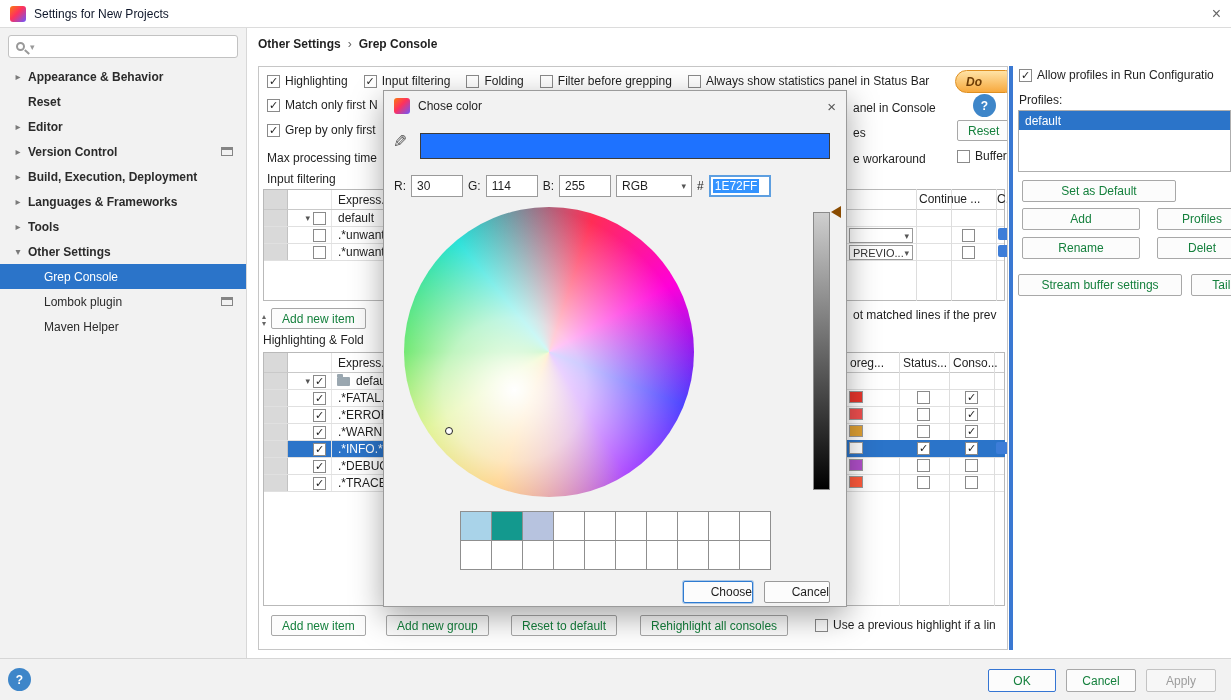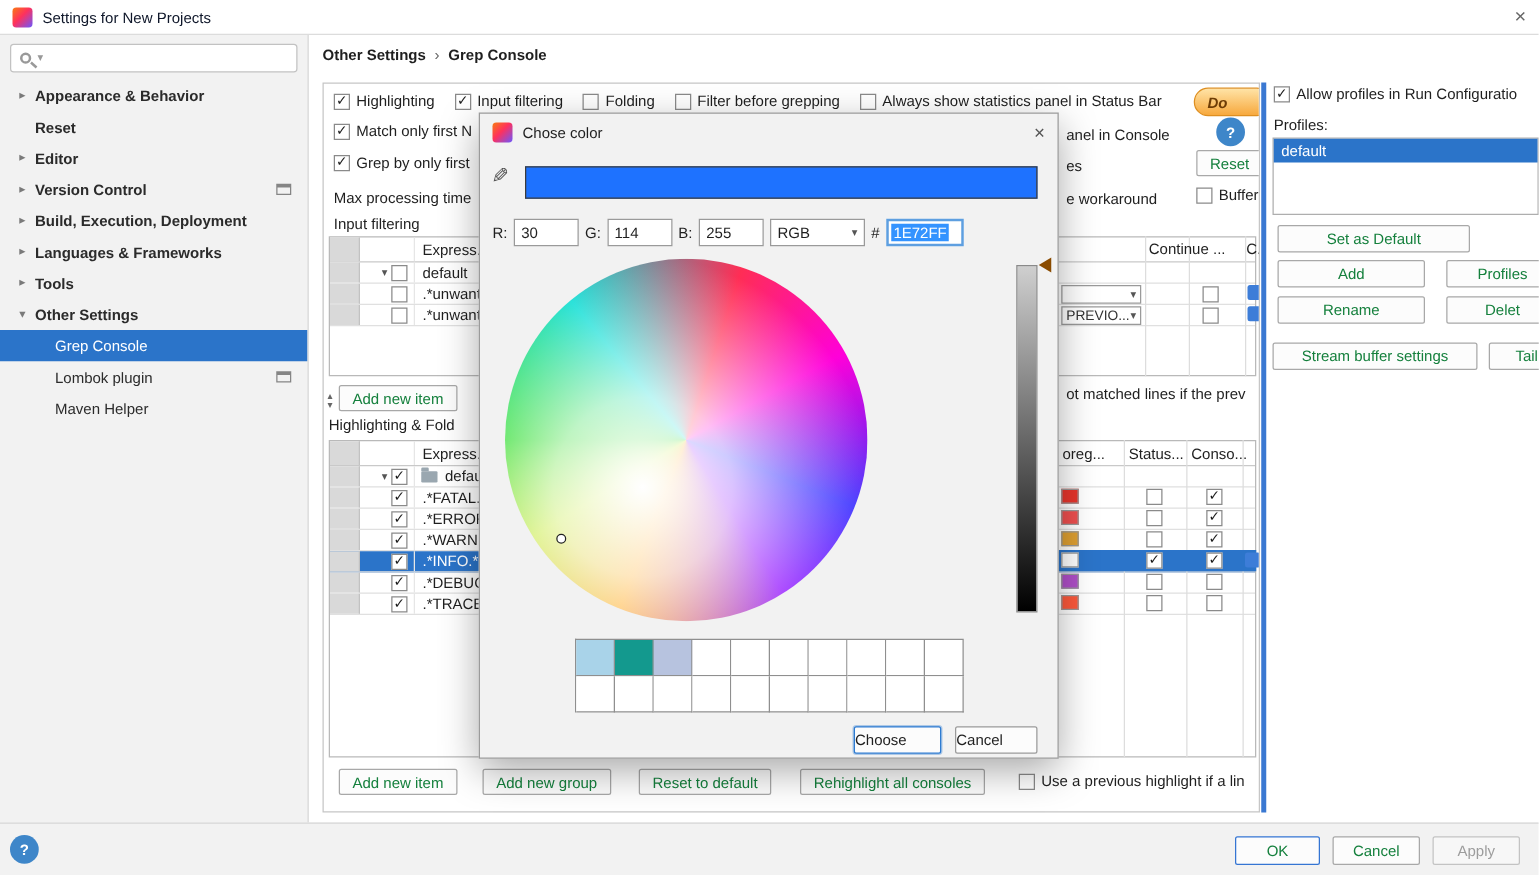--- a/index.html
+++ b/index.html
@@ -91,21 +91,21 @@
 .hexbox{width:62px;height:22px;border:2px solid #5e9fe0;background:#fff;display:flex;align-items:center;padding:0 2px}
 .hexsel{background:#3393ff;color:#fff;padding:0 2px}
 .wheel{position:absolute;left:20px;top:116px;width:290px;height:290px;border-radius:50%;
  background:radial-gradient(circle at 38% 63%,rgba(255,255,255,1) 0%,rgba(255,255,255,.75) 28%,rgba(255,255,255,0) 72%),
  conic-gradient(from -90deg,#00d600,#00dcd2 14%,#ff2d55 30%,#ff00d9 42%,#3a30ff 56%,#8a00ff 66%,#ff9d00 81%,#b5e300 91%,#00d600)}
 .wcursor{position:absolute;left:61px;top:336px;width:8px;height:8px;border:1px solid #222;border-radius:50%;background:#fff}
 .vslider{position:absolute;left:429px;top:121px;width:17px;height:278px;border:1px solid #8a8a8a;background:linear-gradient(to bottom,#cfcfcf,#000)}
 .smarker{position:absolute;left:447px;top:115px;width:0;height:0;border-top:6px solid transparent;border-bottom:6px solid transparent;border-right:10px solid #8a4b00}
 .swgrid{position:absolute;left:76px;top:420px;display:grid;grid-template-columns:repeat(10,31px);grid-auto-rows:29px;border-top:1px solid #8f8f8f;border-left:1px solid #8f8f8f}
 .sw{border-right:1px solid #8f8f8f;border-bottom:1px solid #8f8f8f;background:#fff}
-.dbtn{position:absolute;height:22px;display:flex;align-items:center;justify-content:flex-start;background:#fcfcfc;border:1px solid #9a9a9a;border-radius:2px}
+.dbtn{position:absolute;height:22px;display:flex;align-items:center;justify-content:flex-end;background:#fcfcfc;border:1px solid #9a9a9a;border-radius:2px}
 .dfocus{border:1px solid #2e7bd1;box-shadow:0 0 0 1px rgba(46,123,209,.35)}
 </style>
 </head>
 <body>
 
 <div class="screen">
 
   <div class="titlebar">
     <div class="ijlogo"></div>
     <span class="wtitle">Settings for New Projects</span>

